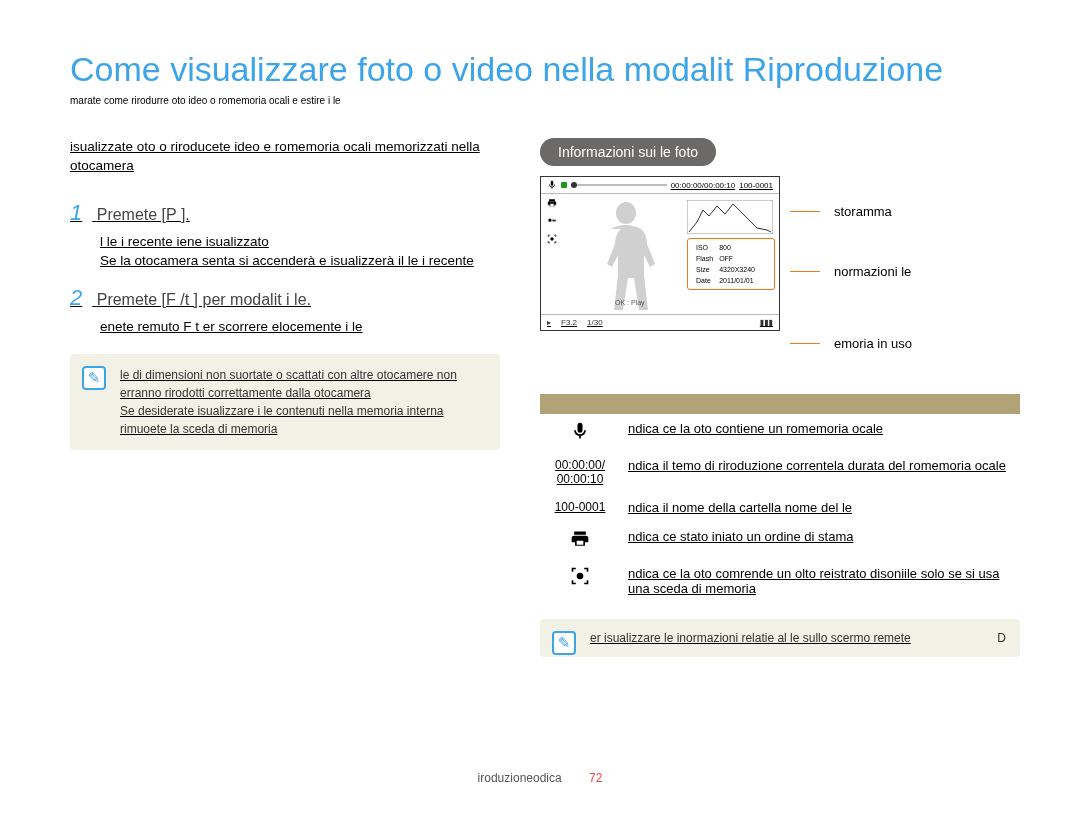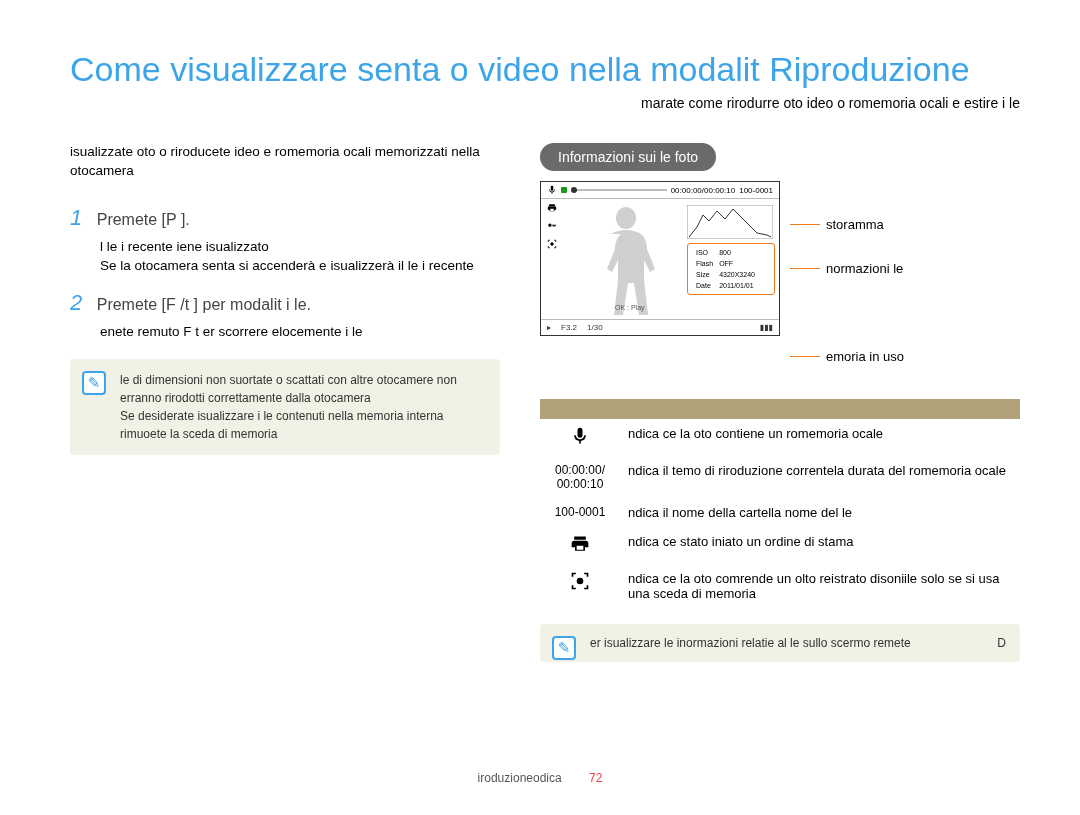--- a/index.html
+++ b/index.html
@@ -12,27 +12,27 @@
     position: relative;
     padding: 50px 60px 0 70px;
   }
   .title {
     color: #3ca4e8;
     font-size: 34px;
     font-weight: 300;
     margin-bottom: 6px;
   }
   .subtitle {
-    font-size: 14px;
+    font-size: 10px;
     margin-bottom: 32px;
-    text-align: right;
   }
   .cols {
     display: flex;
     gap: 40px;
+    text-decoration: underline;
   }
   .col-left { width: 430px; }
   .col-right { flex: 1; }
   .intro { font-size: 13.5px; margin-bottom: 24px; line-height: 1.4; }
   .step { margin-bottom: 14px; }
   .step-head { font-size: 16px; color: #444; margin-bottom: 6px; }
   .step-num { color: #3ca4e8; font-size: 22px; font-style: italic; margin-right: 10px; font-weight: 300;}
   .step-body { font-size: 13.5px; margin-left: 30px; line-height: 1.45; }
   .note-box {
     background: #f2f1e6;
@@ -98,38 +98,38 @@
   }
   .info-box table td { padding:0 2px; }
   .histo { position:absolute; right:6px; top:6px; width:86px; height:34px; }
   .screen-bot {
     border-top:1px solid #bbb;
     padding: 3px 6px;
     display:flex; align-items:center; gap:10px;
     font-size:8px; color:#333;
   }
   .callouts { position:absolute; left:250px; top:0; font-size:13px; }
-  .callout { position:absolute; display:flex; align-items:center; gap:6px; white-space:nowrap;margin-top:8px; }
+  .callout { position:absolute; display:flex; align-items:center; gap:14px; white-space:nowrap; }
   .co-line { display:inline-block; height:0; border-top:1px solid #ee7a1a; }
   .tbl { width:100%; font-size:13px; border-collapse: collapse; }
   .tbl tr.head td { background:#b1a278; height:20px; }
   .tbl td { padding: 7px 8px; vertical-align: top; }
   .tbl td.ico { width:80px; text-align:center; }
   .mic-svg, .printer-svg, .key-svg, .face-svg { width:20px; height:20px; }
   .footnote {
     position: absolute; bottom: 30px; left:0; right:0;
     text-align:center; font-size:12px; color:#555;
   }
   .footnote .pg { display:inline-block; margin-left:24px; color:#ef4444; }
   .ok-play { position:absolute; left:54px; bottom:8px; font-size:7px; color:#555;}
 </style>
 </head>
 <body>
 
-<h1 class="title">Come visualizzare senta o video nella modalit  Riproduzione</h1>
+<h1 class="title">Come visualizzare foto o video nella modalit  Riproduzione</h1>
 <p class="subtitle">marate come rirodurre oto ideo o romemoria ocali e estire i le</p>
 
 <div class="cols">
   <div class="col-left">
     <p class="intro">isualizzate oto o riroducete ideo e romemoria ocali memorizzati nella otocamera</p>
 
     <div class="step">
       <div class="step-head">
         <span class="step-num">1</span>
         <span>Premete [P  ].</span>
@@ -224,21 +224,21 @@
           <span style="flex:1"></span>
           <span>▮▮▮</span>
         </div>
       </div>
 
       <div class="callouts">
         <div class="callout" style="top:28px;">
           <span class="co-line" style="width:30px"></span>
           <span>storamma</span>
         </div>
-        <div class="callout" style="top:72px;">
+        <div class="callout" style="top:88px;">
           <span class="co-line" style="width:30px"></span>
           <span>normazioni le</span>
         </div>
         <div class="callout" style="top:160px;">
           <span class="co-line" style="width:30px"></span>
           <span>emoria in uso</span>
         </div>
       </div>
     </div>
 

